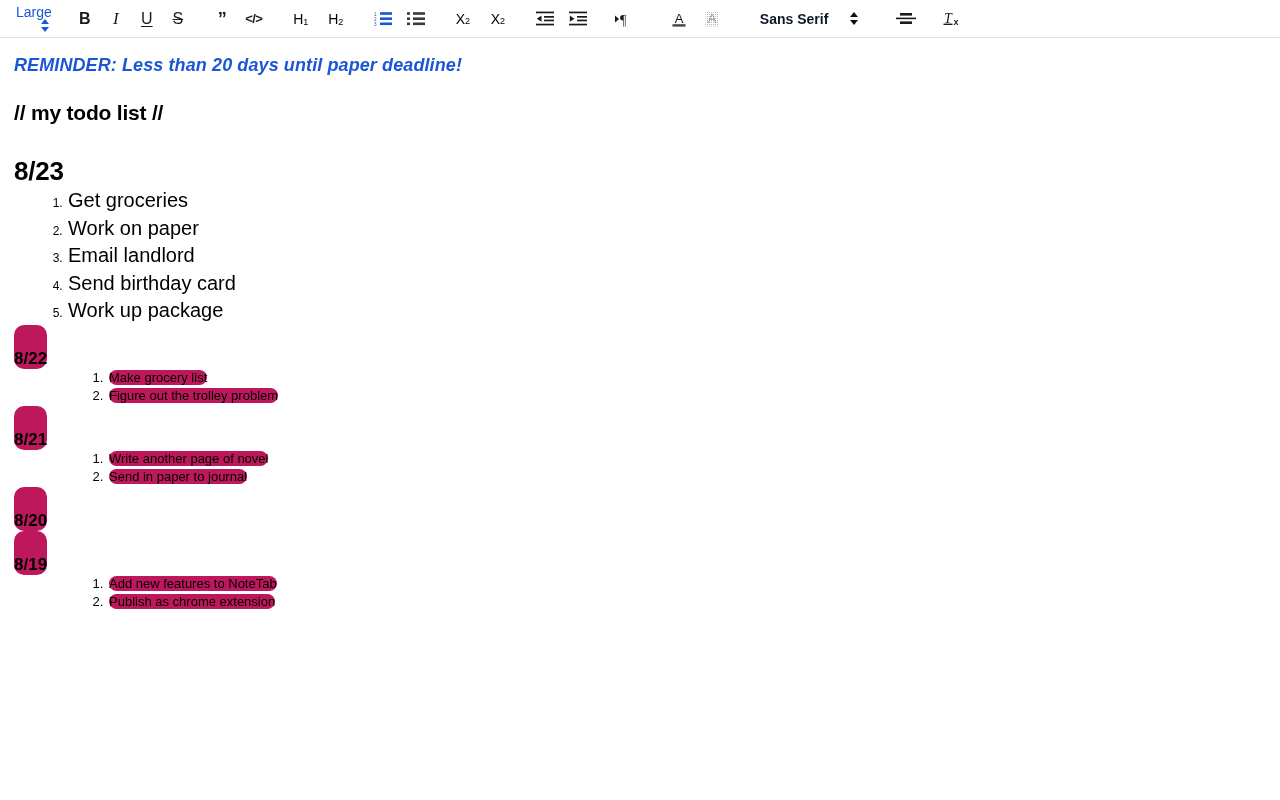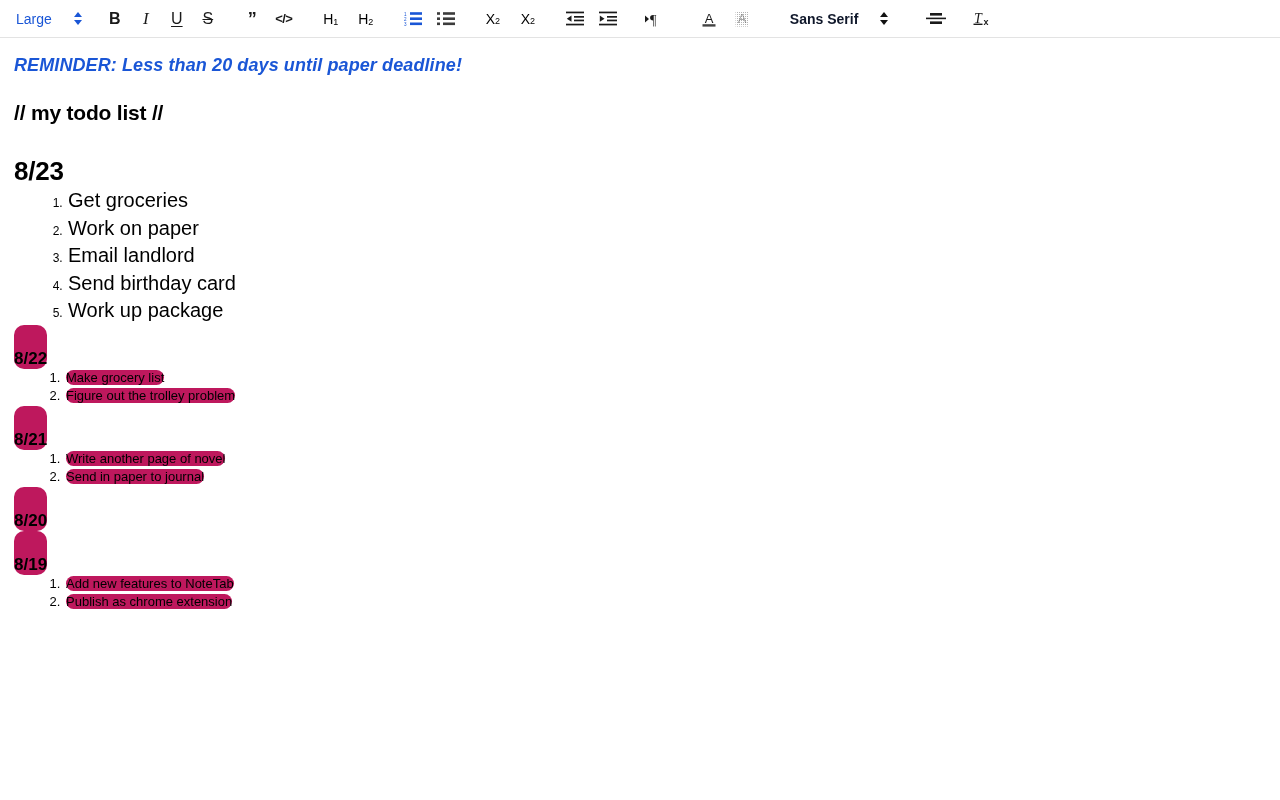--- a/index.html
+++ b/index.html
@@ -148,32 +148,33 @@
 
   ol.small {
     margin: 0;
     padding-left: 50px;
     font-size: 13px;
     list-style-position: outside;
   }
   ol.small > li {
     line-height: 18.5px;
     padding-left: 2px;
+    margin-left: 43px;
   }
   ol.small > li::marker {
     font-size: 13px;
   }
   .sec { margin: 0; }
 </style>
 </head>
 <body>
 
 <div id="toolbar">
 
-  <div class="tb-item select-box" style="padding-left:10px;">
+  <div class="tb-item select-box" style="padding-left:10px;flex-direction:column;">
     <span class="select-label blue">Large</span>
     <span class="stepper blue">
       <span class="tri up"></span>
         <span class="tri dn"></span>
     </span>
   </div>
 
   <div class="tb-gap-lg"></div>
 
   <div class="tb-item" style="width:22px;">

